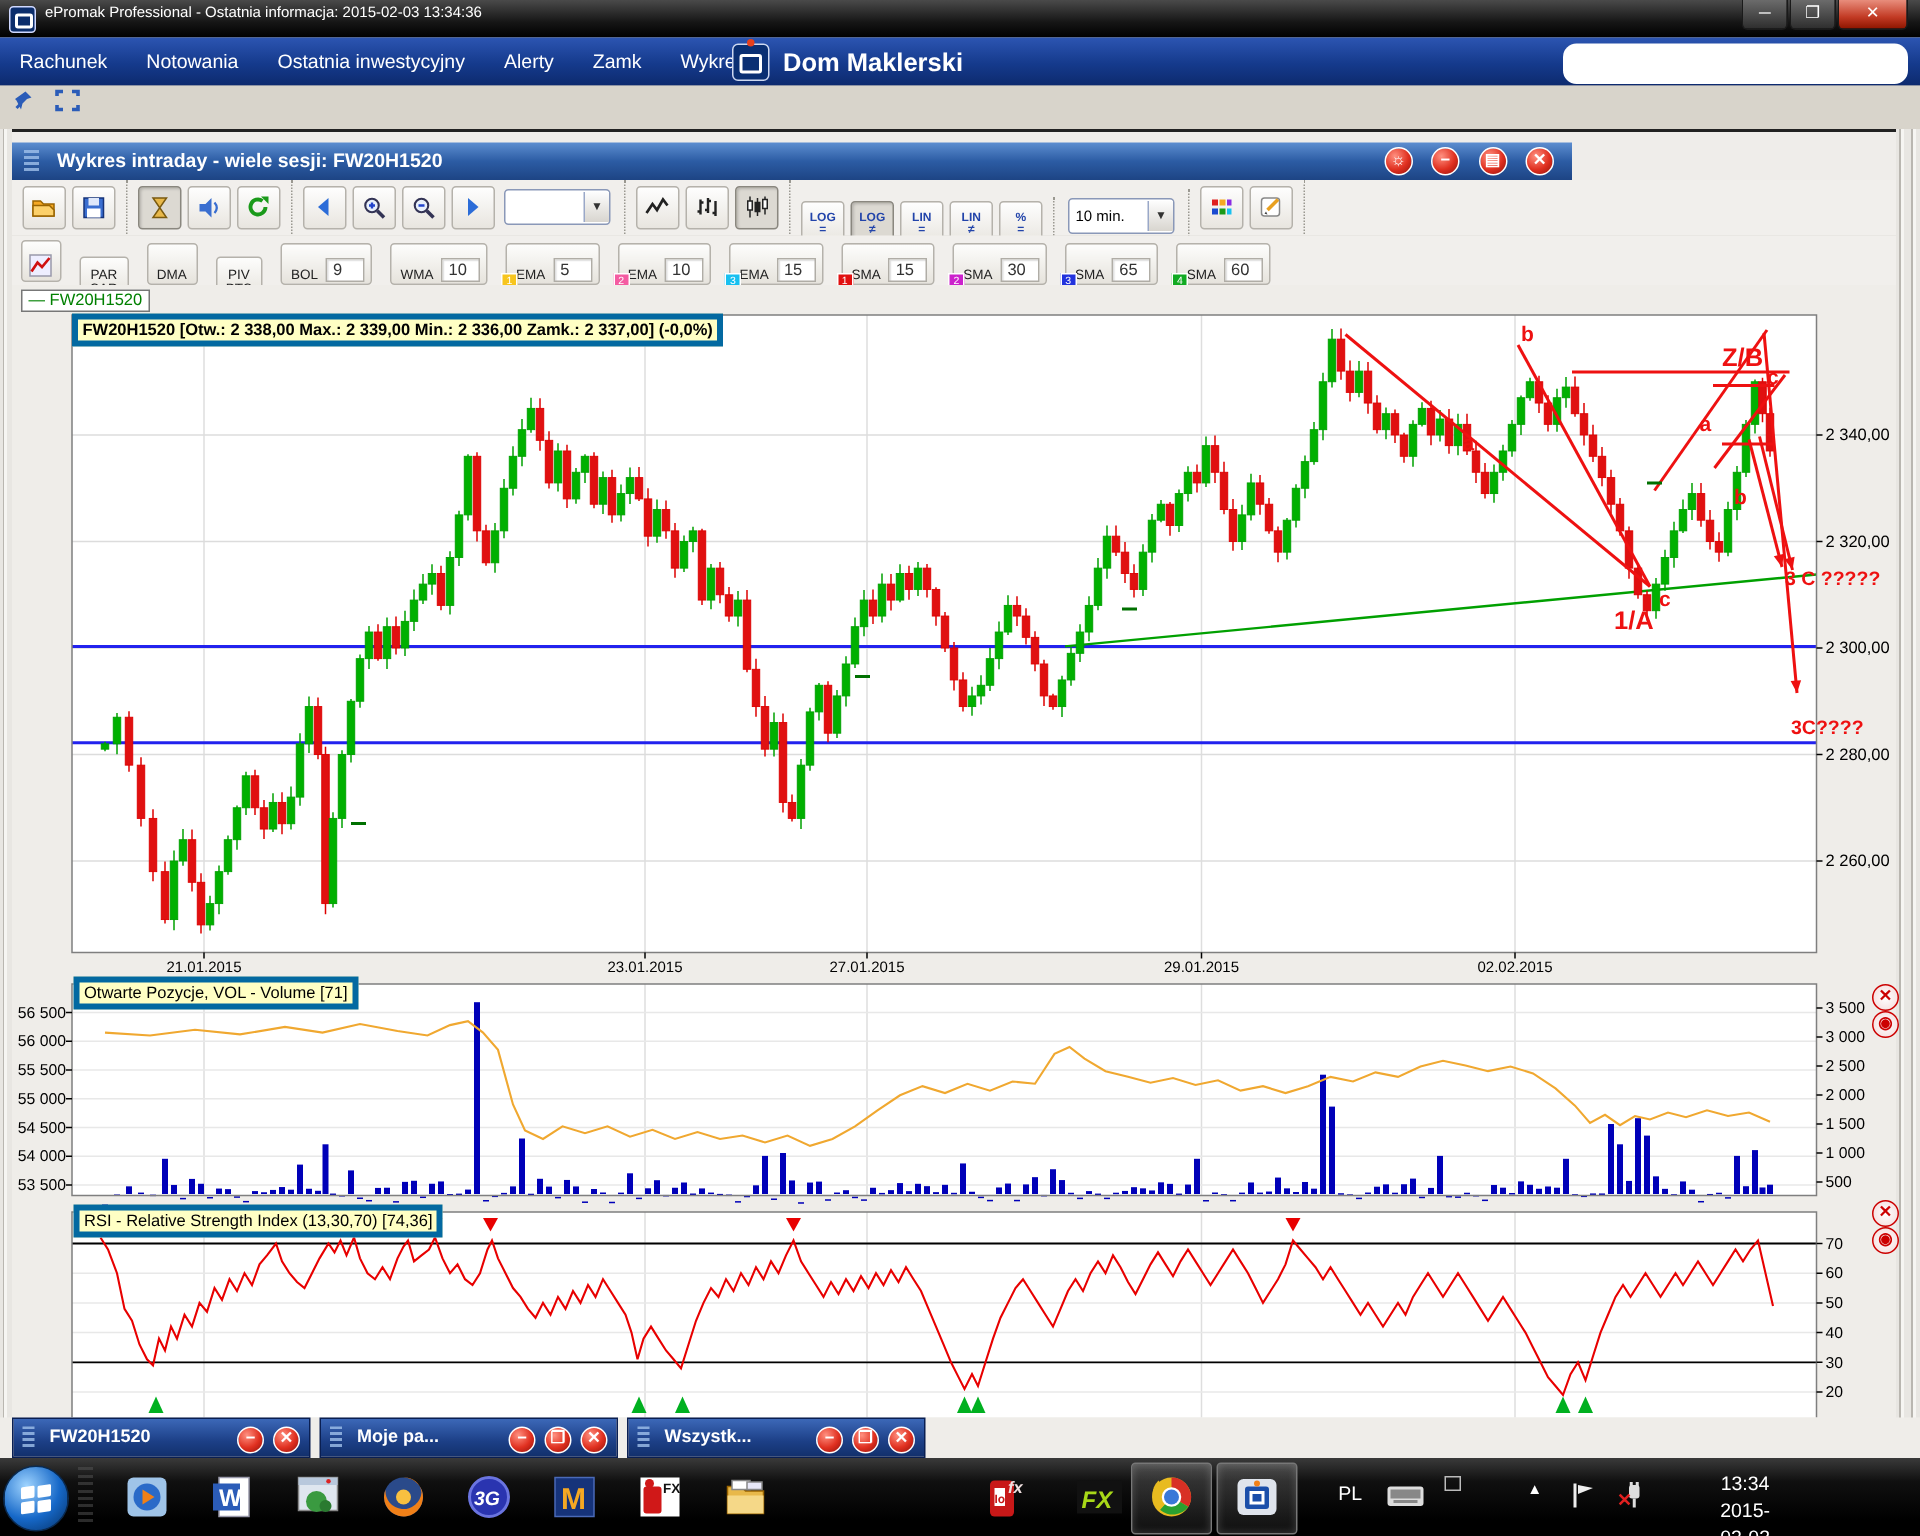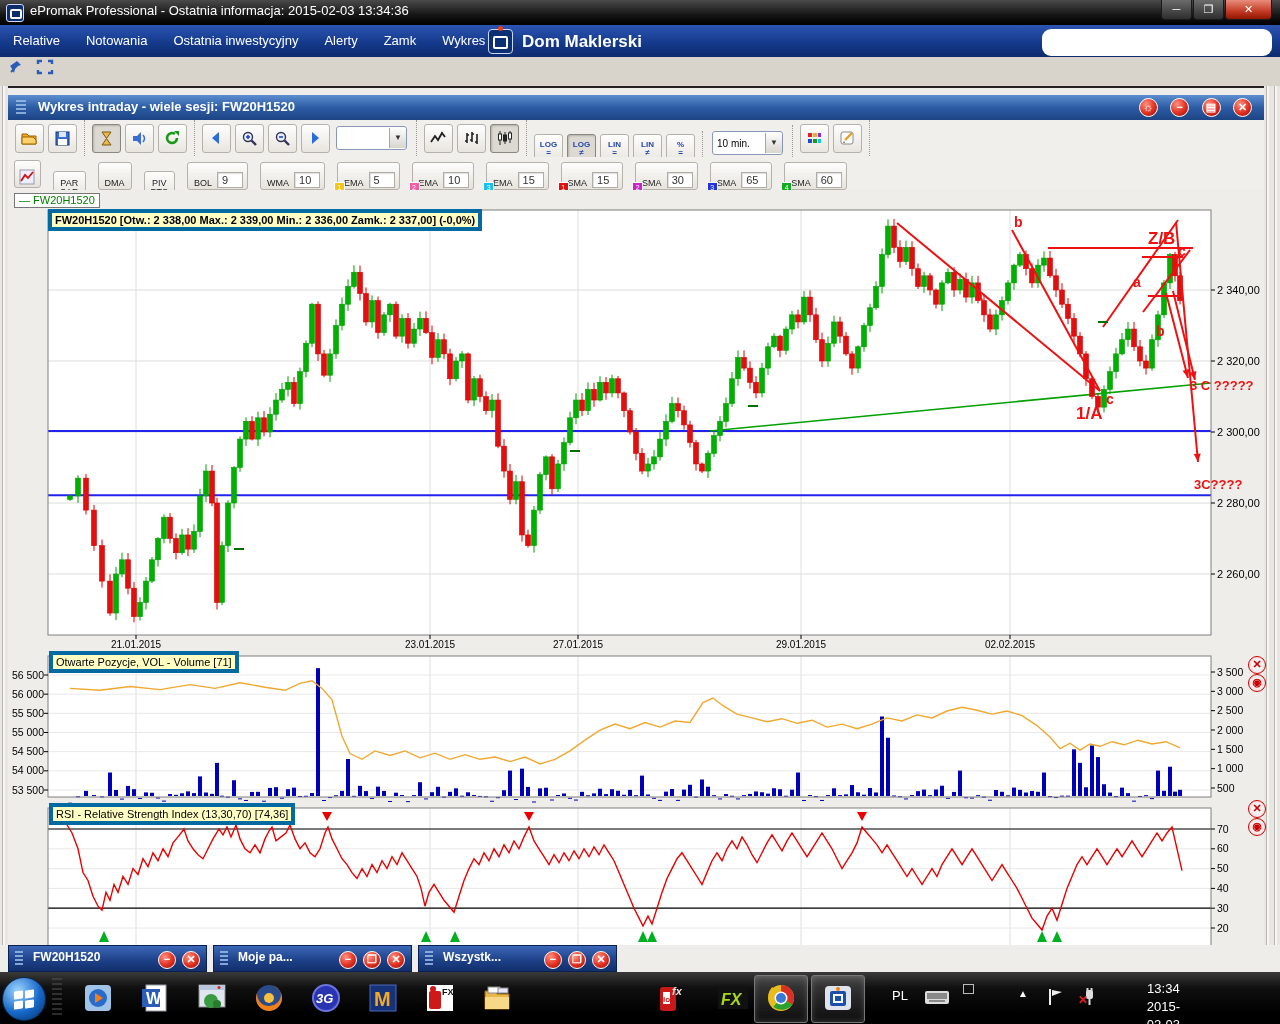--- a/index.html
+++ b/index.html
@@ -4,21 +4,21 @@
 <style>
   html,body{margin:0;padding:0;background:#000;}
   #screen{position:relative;width:1280px;height:1024px;overflow:hidden;
     font-family:"Liberation Sans",sans-serif;background:#efedea;}
   
   #titlebar{position:absolute;left:0;top:0;width:1280px;height:25px;
     background:linear-gradient(#4a4a4a,#151515 60%,#000);color:#fff;}
   #titlebar .app-ico{position:absolute;left:6px;top:4px;width:16px;height:16px;border-radius:3px;
     background:#0b2d6b;border:1px solid #cfd8ff;}
   #titlebar .app-ico:before{content:"";position:absolute;left:3px;top:4px;width:8px;height:6px;border:2px solid #fff;border-radius:2px;}
-  #title-text{position:absolute;left:30px;top:3px;font-size:13px;}
+  #title-text{position:absolute;left:30px;top:3px;font-size:10px;}
   .winbtns{position:absolute;right:8px;top:0;display:flex;}
   .wb{width:29px;height:19px;margin-left:1px;border:1px solid #1a1a1a;border-top:none;border-radius:0 0 4px 4px;
     background:linear-gradient(#6b6b6b,#2e2e2e);color:#fff;font-size:11px;text-align:center;line-height:18px;}
   .wb.close{width:45px;background:linear-gradient(#e88d7c,#c23a24 60%,#8f1600);}
   
   #menubar{position:absolute;left:0;top:25px;width:1280px;height:32px;
     background:linear-gradient(#2c55b2,#153a8c 55%,#0d2a6e);border-bottom:1px solid #071c4e;color:#fff;}
   .menu-item{display:inline-block;padding:8px 13px 0 13px;font-size:13px;}
   #brand{position:absolute;left:488px;top:4px;display:flex;align-items:center;}
   #brand .pko{width:23px;height:23px;border-radius:4px;background:#0a2f73;border:1px solid #cdd8f0;position:relative;margin-right:9px;}
@@ -30,21 +30,21 @@
   #tabbar{position:absolute;left:0;top:57px;width:1280px;height:29px;background:#d8d4cb;border-bottom:2px solid #222;}
   .tab{display:inline-block;margin:4px 1px 0 3px;padding:3px 10px 4px 10px;background:#fff;
     border:1px solid #8a8a8a;border-bottom:none;border-radius:4px 4px 0 0;font-size:13px;color:#000;}
   .tab.active{background:#d8d4cb;font-weight:normal;position:relative;top:1px;}
   .tb-ico{display:inline-block;vertical-align:middle;margin:2px 0 0 8px;}
   
   .frame{position:absolute;top:86px;height:886px;width:8px;
     background:repeating-linear-gradient(90deg,#e8e6e2 0 2px,#b9b6b0 2px 3px,#f6f5f2 3px 5px,#e8e6e2 5px 8px);}
   #frameL{left:0;} #frameR{left:1264px;width:16px;}
   
-  #wtitle{position:absolute;left:8px;top:95px;width:1256px;height:25px;
+  #wtitle{position:absolute;left:8px;top:95px;width:1040px;height:25px;
     background:linear-gradient(#5d8ed0,#2c5ca4 50%,#1d4484);color:#fff;}
   #wtitle .grip{position:absolute;left:8px;top:5px;width:10px;height:15px;
     background:repeating-linear-gradient(#9fc0ea 0 2px,transparent 2px 4px);opacity:.8;}
   #wtitle-text{position:absolute;left:30px;top:4px;font-size:13px;font-weight:bold;}
   .redbtn{width:17px;height:17px;border-radius:50%;margin-left:8px;display:inline-block;text-align:center;
     background:radial-gradient(circle at 35% 30%,#ff9080,#e03020 55%,#90100a);border:1px solid #fff;
     color:#fff;font-size:11px;line-height:16px;font-weight:bold;}
   #wbtns{position:absolute;right:12px;top:2px;}
   
   #toolbar{position:absolute;left:8px;top:120px;width:1256px;height:37px;background:#f1efec;border-bottom:1px solid #cfcdc8;}
@@ -109,21 +109,21 @@
     <span class="app-ico"></span>
     <span id="title-text">ePromak Professional - Ostatnia informacja: 2015-02-03 13:34:36</span>
     <div class="winbtns">
       <div class="wb">─</div>
       <div class="wb">❐</div>
       <div class="wb close">✕</div>
     </div>
   </div>
 
   <div id="menubar">
-    <span id="menu-items"><span class="menu-item">Relative</span><span class="menu-item">Notowania</span><span class="menu-item">Ostatnia inwestycyjny</span><span class="menu-item">Alerty</span><span class="menu-item">Zamk</span><span class="menu-item">Wykres</span></span>
+    <span id="menu-items"><span class="menu-item">Rachunek</span><span class="menu-item">Notowania</span><span class="menu-item">Ostatnia inwestycyjny</span><span class="menu-item">Alerty</span><span class="menu-item">Zamk</span><span class="menu-item">Wykres</span></span>
     <div id="brand">
       <span class="pko"></span>
       <span id="brand-text">Dom Maklerski</span>
     </div>
     <div id="redacted"></div>
   </div>
 
   <div id="tabbar">
     <span class="tb-ico">
       <svg width="16" height="16">

